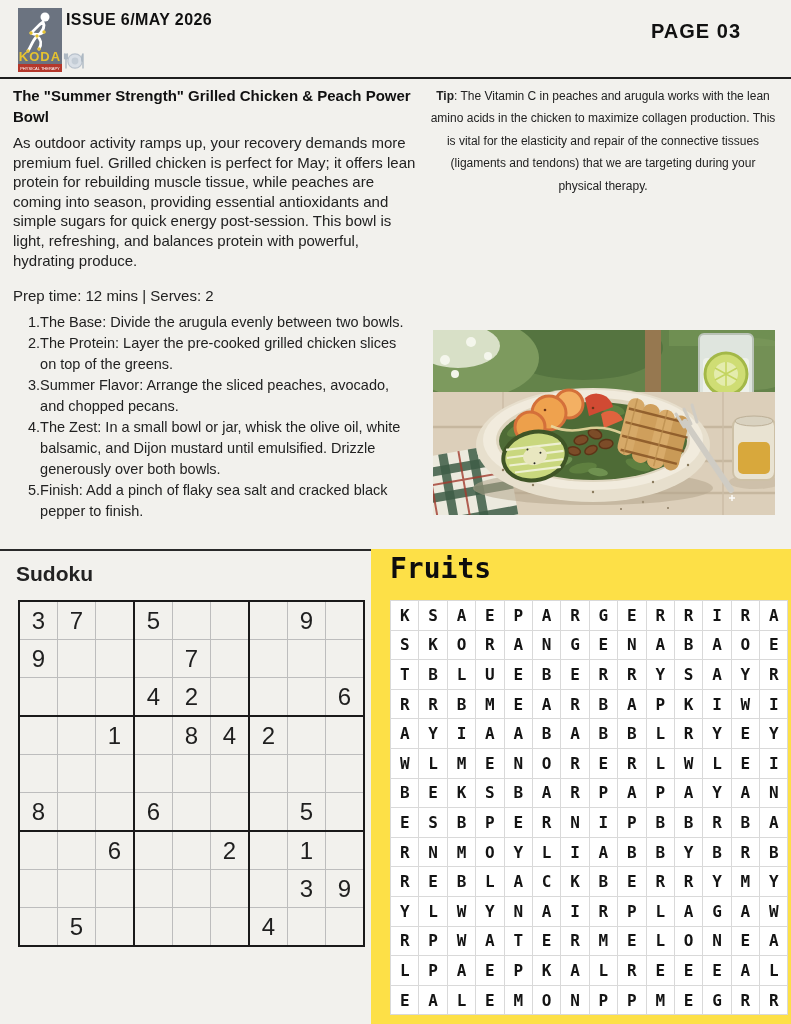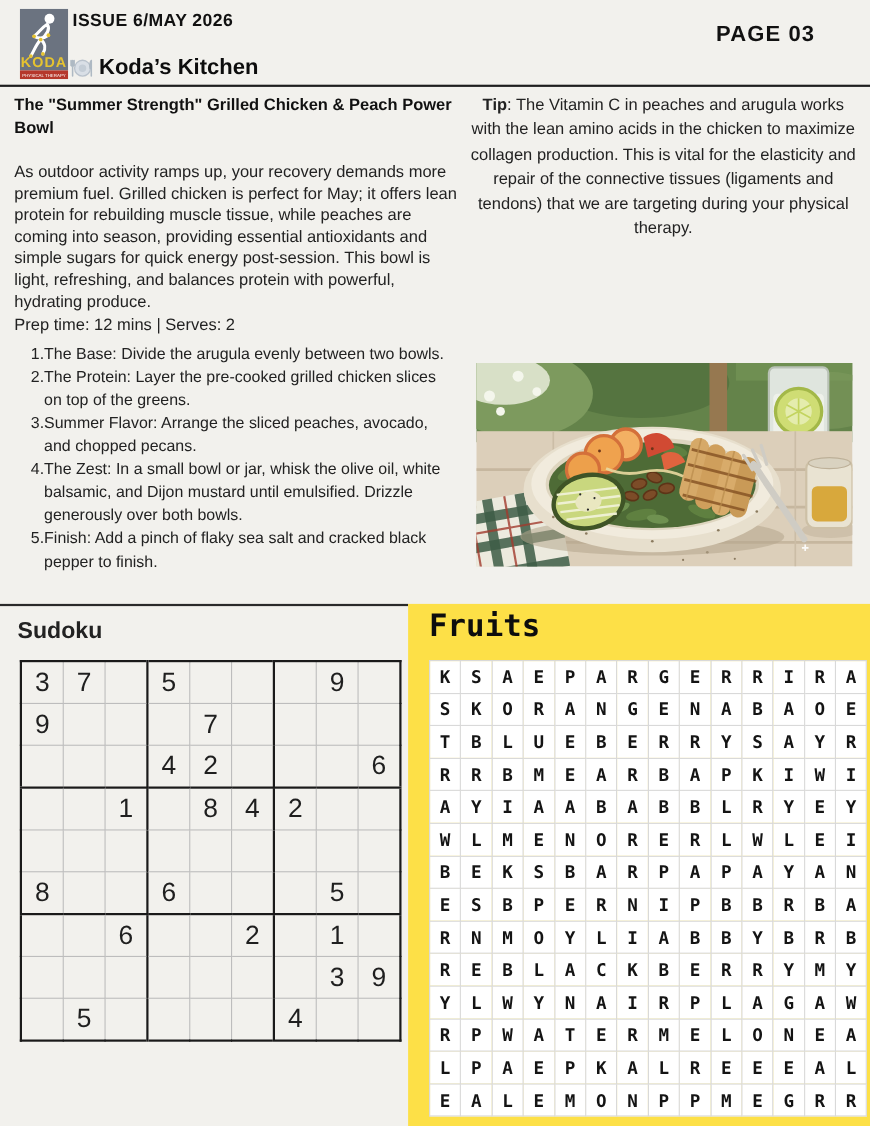--- a/index.html
+++ b/index.html
@@ -9,30 +9,30 @@
   
   .logo{position:absolute;left:18px;top:8px;width:44px;height:64px;}
   .issue{position:absolute;left:66px;top:11px;font-size:16px;font-weight:600;letter-spacing:.4px;color:#111;}
   .pagenum{position:absolute;right:50px;top:20px;font-size:20px;font-weight:600;letter-spacing:1px;color:#111;}
   .kitchen{position:absolute;left:63px;top:50px;font-size:20px;font-weight:700;color:#0d0d0d;display:flex;align-items:center;gap:5px;}
   .header-rule{position:absolute;left:0;top:77px;width:791px;height:2px;background:#1e1e1e;}
 
   
   .recipe{position:absolute;left:13px;top:85px;width:403px;}
   .recipe-title{font-size:15px;font-weight:700;line-height:21px;color:#111;}
-  .recipe-body{font-size:15px;line-height:19.6px;margin-top:20px;color:#222;}
-  .recipe-meta{font-size:15px;line-height:20px;margin-top:2px;color:#222;}
+  .recipe-body{font-size:15px;line-height:19.6px;margin-top:6px;color:#222;}
+  .recipe-meta{font-size:15px;line-height:20px;margin-top:16px;color:#222;}
   .instr-head{font-size:14px;font-weight:700;margin-top:16px;color:#111;}
   .instr-list{margin:6px 0 0 15px;padding:0;list-style:none;font-size:14.5px;line-height:21px;color:#222;}
   .instr-list li{display:flex;}
   .instr-list .num{flex:0 0 auto;}
   .instr-list .txt{flex:1;}
 
   
-  .tip{position:absolute;left:428px;top:85px;width:350px;text-align:center;font-size:15px;line-height:22.4px;color:#222;}
+  .tip{position:absolute;left:428px;top:85px;width:350px;text-align:center;font-size:12px;line-height:22.4px;color:#222;}
   .photo{position:absolute;left:433px;top:330px;width:342px;height:185px;}
 
   
   .bottom-rule{position:absolute;left:0;top:549px;width:371px;height:2px;background:#2a2a2a;}
   .sudoku-title{position:absolute;left:16px;top:562px;font-size:21px;font-weight:700;color:#222;}
   .sudoku{position:absolute;left:18px;top:600px;border-collapse:collapse;}
   .sudoku td{width:37px;height:37px;border:1px solid #bdbdbd;text-align:center;vertical-align:middle;
              font-size:24px;color:#1f1f1f;background:transparent;padding:0;}
   .sudoku td.br{border-right:2px solid #1a1a1a;}
   .sudoku td.bb{border-bottom:2px solid #1a1a1a;}
@@ -67,21 +67,20 @@
   <div class="issue">ISSUE 6/MAY 2026</div>
   <div class="pagenum">PAGE 03</div>
 
   <div class="kitchen">
     <svg width="22" height="22" viewBox="0 0 22 22">
       <circle cx="12" cy="11" r="7.2" fill="#d9dfe6" stroke="#b9c2cc" stroke-width="1.2"></circle>
       <circle cx="12" cy="11" r="3.4" fill="#c4cdd6"></circle>
       <path d="M3 4 V18 M1.6 4 V8.5 M4.4 4 V8.5 M1.6 8.5 Q3 10 4.4 8.5" stroke="#aeb9c3" stroke-width="1.4" fill="none" stroke-linecap="round"></path>
       <path d="M20 4 V18 M20 4 Q18 7 19 11 L20 11" stroke="#aeb9c3" stroke-width="1.4" fill="none" stroke-linecap="round"></path>
     </svg>
-    <span>Koda’s Kitchen</span>
   </div>
   <div class="header-rule"></div>
 
   <div class="recipe">
     <div class="recipe-title">The "Summer Strength" Grilled Chicken &amp; Peach Power Bowl</div>
     <div class="recipe-body">As outdoor activity ramps up, your recovery demands more premium fuel. Grilled chicken is perfect for May; it offers lean protein for rebuilding muscle tissue, while peaches are coming into season, providing essential antioxidants and simple sugars for quick energy post-session. This bowl is light, refreshing, and balances protein with powerful, hydrating produce.</div>
     <div class="recipe-meta">Prep time: 12 mins | Serves: 2</div>
     <ol class="instr-list">
         <li>
           <span class="num">1.</span>

